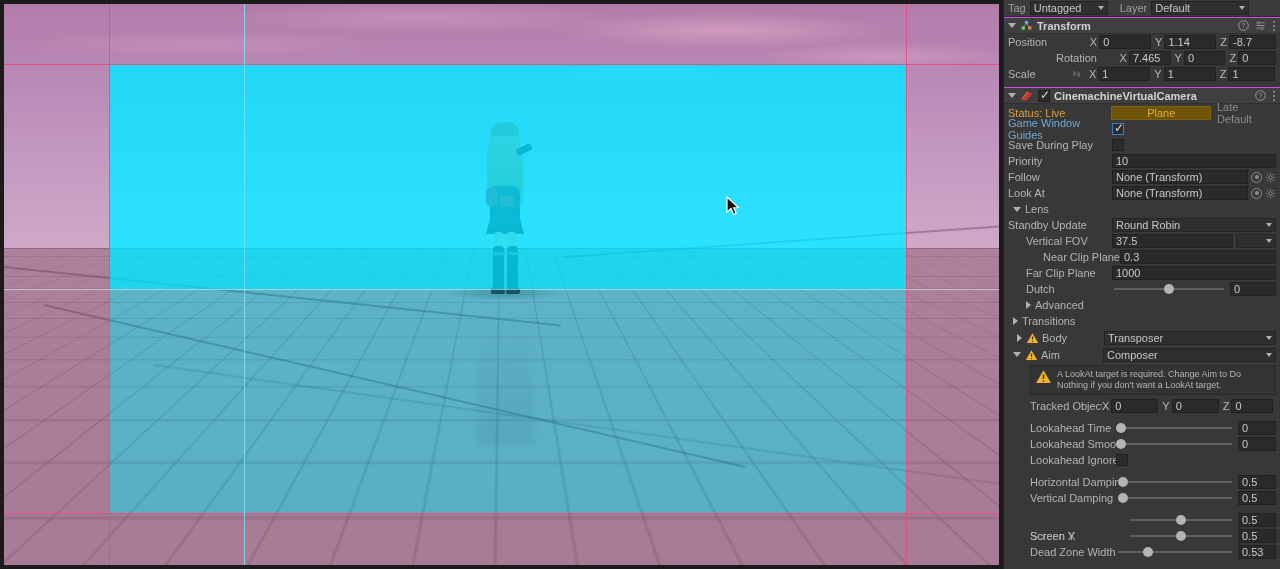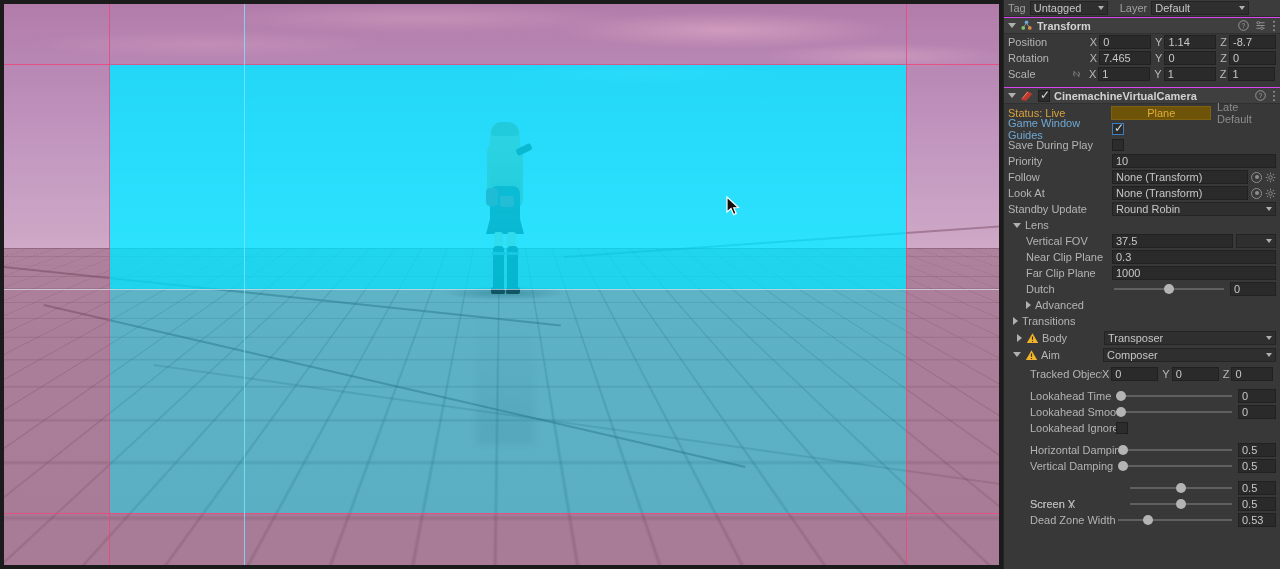--- a/index.html
+++ b/index.html
@@ -263,21 +263,21 @@
       <span class="lbl" style="width:78px;">Position</span>
       <span class="sec-x">X</span>
       <div class="field" style="width:52px;">0</div>
       <span class="sec-x">Y</span>
       <div class="field" style="width:52px;">1.14</div>
       <span class="sec-x">Z</span>
       <div class="field" style="width:47px;">-8.7</div>
     </div>
 
     <div class="row">
-      <span class="lbl" style="width:78px;">Rotation</span>
+      <span class="lbl" style="width:78px;margin-left:48px;">Rotation</span>
       <span class="sec-x">X</span>
       <div class="field" style="width:52px;">7.465</div>
       <span class="sec-x">Y</span>
       <div class="field" style="width:52px;">0</div>
       <span class="sec-x">Z</span>
       <div class="field" style="width:47px;">0</div>
     </div>
 
     <div class="row">
       <span class="lbl" style="width:62px;">Scale</span>
@@ -355,41 +355,41 @@
       <span class="circ" style="margin:0 3px;"></span>
       <svg width="11" height="11" viewBox="0 0 16 16">
         <circle cx="8" cy="8" r="2.6" fill="none" stroke="#8d8d8d" stroke-width="1.4"></circle>
         <g stroke="#8d8d8d" stroke-width="1.5">
             <path d="M8 1v2.2M8 12.8V15M1 8h2.2M12.8 8H15M3 3l1.6 1.6M11.4 11.4L13 13M13 3l-1.6 1.6M4.6 11.4L3 13"></path>
           </g>
       </svg>
     </div>
 
     <div class="row">
+      <span class="foldout" style="margin:0 4px 0 5px;"></span>
+      <span class="lbl">Lens</span>
+    </div>
+
+    <div class="row">
       <span class="lbl" style="width:104px;">Standby Update</span>
       <div class="dd" style="flex:1;">
         <span>Round Robin</span>
         <span class="caret"></span>
       </div>
-    </div>
-
-    <div class="row">
-      <span class="foldout" style="margin:0 4px 0 5px;"></span>
-      <span class="lbl">Lens</span>
     </div>
     <div class="row">
       <span class="lbl" style="width:86px; margin-left:18px;">Vertical FOV</span>
       <div class="field" style="flex:1;">37.5</div>
       <div class="dd" style="width:40px; margin-left:3px;">
         <span></span>
           <span class="caret"></span>
       </div>
     </div>
     <div class="row">
-      <span class="lbl" style="width:86px; margin-left:18px;">Near Clip Plane</span>
+      <span class="lbl" style="width:86px; margin-left:26px;text-align:right;">Near Clip Plane</span>
       <div class="field" style="flex:1;">0.3</div>
     </div>
     <div class="row">
       <span class="lbl" style="width:86px; margin-left:18px;">Far Clip Plane</span>
       <div class="field" style="flex:1;">1000</div>
     </div>
     <div class="row">
       <span class="lbl" style="width:86px; margin-left:18px;">Dutch</span>
       <div style="flex:1; position:relative; margin:0 6px 0 2px;">
         <div class="slider-track"></div>
@@ -426,20 +426,27 @@
         <path d="M8 1 L15 13 H1 Z" fill="#f0b32b"></path>
           <path d="M8 5v4.2M8 10.8v1.1" stroke="#3a2d06" stroke-width="1.4"></path>
       </svg>
       <span class="lbl" style="width:62px;">Aim</span>
       <div class="dd" style="flex:1;">
         <span>Composer</span>
         <span class="caret"></span>
       </div>
     </div>
 
+    <div class="warn-box">
+      <svg width="17" height="15" viewBox="0 0 16 14" style="flex:none;">
+        <path d="M8 1 L15 13 H1 Z" fill="#f0b32b"></path>
+          <path d="M8 5v4.2M8 10.8v1.1" stroke="#3a2d06" stroke-width="1.4"></path>
+      </svg>
+      <span class="warn-txt">A LookAt target is required.  Change Aim to Do Nothing if you don't want a LookAt target.</span>
+    </div>
 
     <div class="row" style="margin-top:3px;">
       <span class="lbl" style="width:72px; margin-left:22px;">Tracked Object Of</span>
       <span class="sec-x" style="margin:0 2px 0 0;">X</span>
       <div class="field" style="width:47px;">0</div>
       <span class="sec-x">Y</span>
       <div class="field" style="width:47px;">0</div>
       <span class="sec-x">Z</span>
       <div class="field" style="width:42px;">0</div>
     </div>

